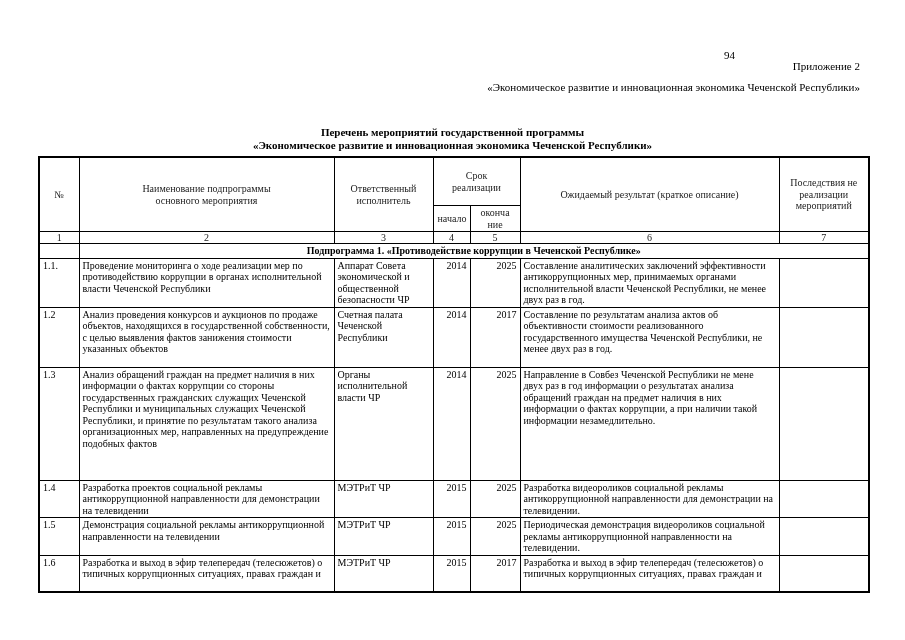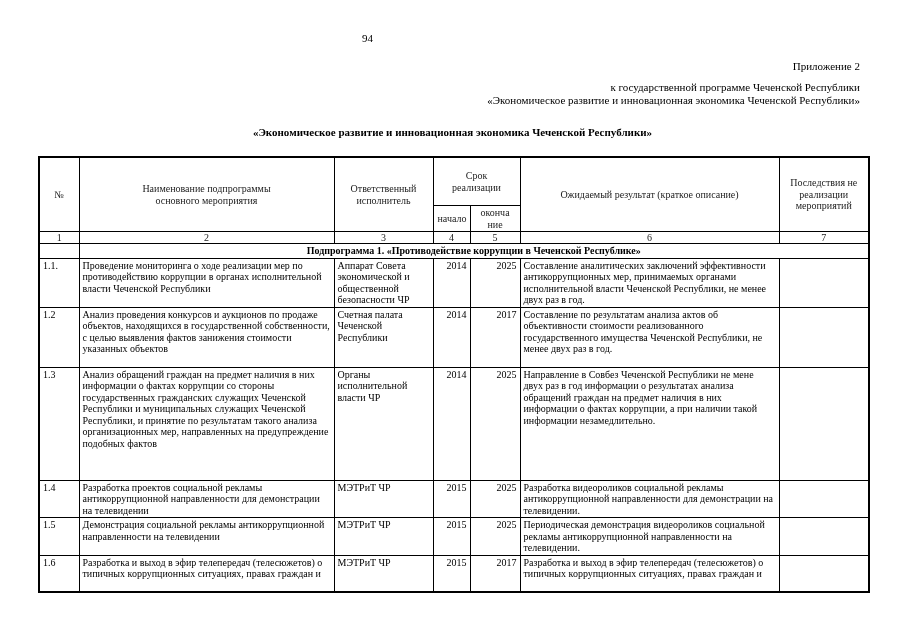--- a/index.html
+++ b/index.html
@@ -1,42 +1,42 @@
 <!DOCTYPE html>
 <html><head>
 <meta charset="utf-8">
 <style>
   html, body { margin:0; padding:0; background:#ffffff; }
   body { width:905px; height:640px; position:relative; overflow:hidden;
          font-family:"Liberation Serif", "DejaVu Serif", serif; color:#000; }
-  .page-num { position:absolute; top:32px; left:0; width:735px; text-align:center; font-size:11px; }
+  .page-num { position:absolute; top:49px; left:0; width:735px; text-align:right; font-size:11px; }
   .appendix { position:absolute; top:60px; right:45px; font-size:11px; text-align:right; }
   .appendix-sub { position:absolute; top:81px; right:45px; font-size:11px; text-align:right; line-height:13px; }
   .doc-title { position:absolute; top:126px; left:0; width:905px; text-align:center; font-size:11px; font-weight:bold; line-height:13px; }
   table.main { position:absolute; top:156px; left:38px; width:830px; border-collapse:collapse; table-layout:fixed;
                font-size:10px; line-height:11.5px; }
   table.main td, table.main th { border:1px solid #000; padding:1px 3px; vertical-align:top; font-weight:normal; }
   table.main thead th { text-align:center; vertical-align:middle; color:#222; }
   table.main thead tr.nums th { padding:0 3px; line-height:11px; }
   table.main .c { text-align:right; }
   table.main tr.sub td { font-weight:bold; text-align:center; padding:1px 3px; }
   table.main { border:2px solid #000; }
   thead tr:first-child th { border-top:2px solid #000; }
   tr.nums th { border-bottom:1.5px solid #000; }
 </style>
 </head>
 <body>
 
 <div class="page-num">94</div>
 <div class="appendix">Приложение 2</div>
 <div class="appendix-sub">
-  <div>к государственной программе Чеченской Республики</div>
   <div>«Экономическое развитие и инновационная экономика Чеченской Республики»</div>
 </div>
 <div class="doc-title">
+  <div>Перечень мероприятий государственной программы</div>
   <div>«Экономическое развитие и инновационная экономика Чеченской Республики»</div>
 </div>
 
 <table class="main">
   <colgroup>
     <col style="width:40px">
     <col style="width:255px">
     <col style="width:99px">
     <col style="width:37px">
     <col style="width:50px">

